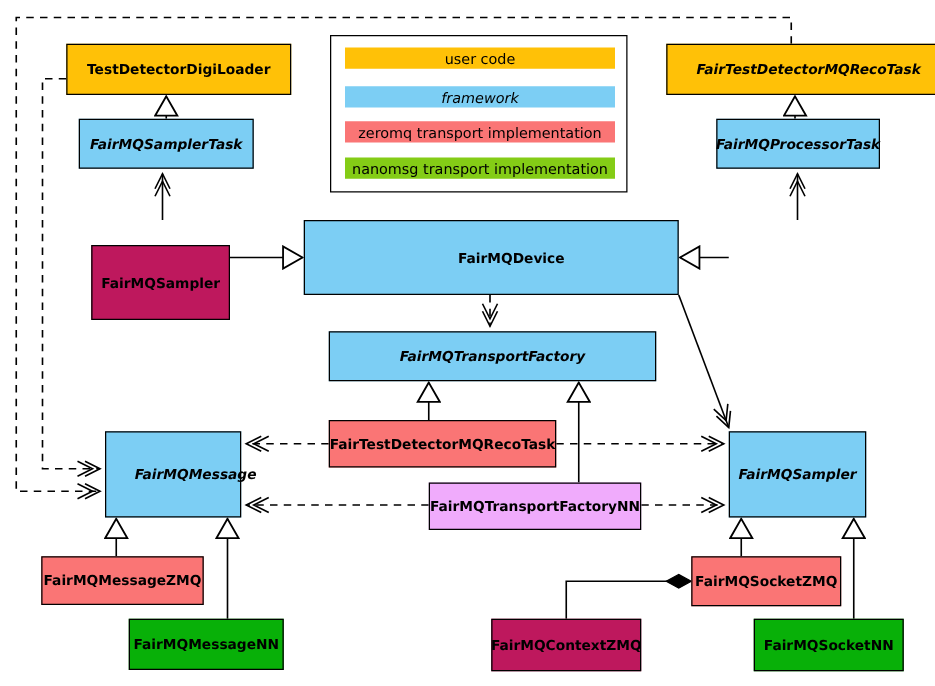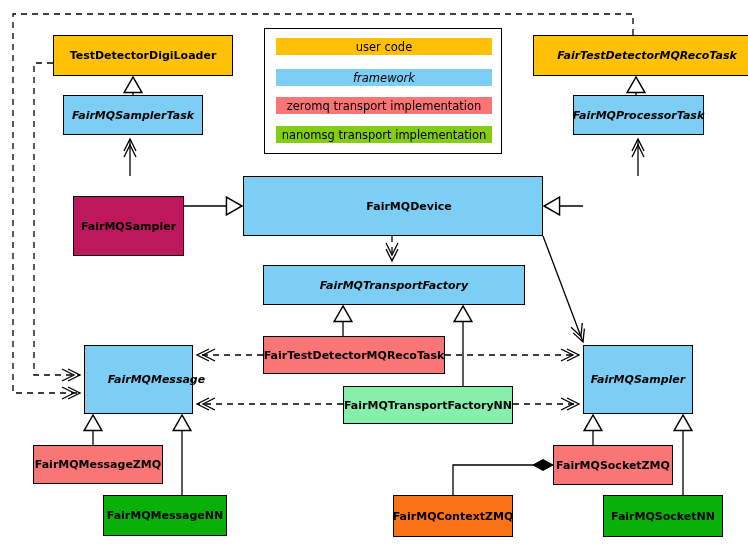--- a/index.html
+++ b/index.html
@@ -81,22 +81,22 @@
   </div>
 
   <div class="node" style="left: 53px; top: 35px; width: 180px; height: 41px; background-color: rgb(255, 193, 7);">TestDetectorDigiLoader</div>
   <div class="node" style="left: 533px; top: 35px; width: 228px; height: 41px; background-color: rgb(255, 193, 7); font-style: italic;">FairTestDetectorMQRecoTask</div>
   <div class="node abstract" style="left: 63px; top: 95px; width: 140px; height: 40px; background-color: rgb(124, 206, 244);">FairMQSamplerTask</div>
   <div class="node abstract" style="left: 573px; top: 95px; width: 131px; height: 40px; background-color: rgb(124, 206, 244);">FairMQProcessorTask</div>
   <div class="node" style="left: 73px; top: 176px; width: 111px; height: 60px; background-color: #be185d; margin-top: 20px;">FairMQSampler</div>
   <div class="node" style="left: 243px; top: 176px; width: 300px; height: 60px; background-color: rgb(124, 206, 244); padding-left: 32px;">FairMQDevice</div>
   <div class="node abstract" style="left: 263px; top: 265px; width: 262px; height: 40px; background-color: rgb(124, 206, 244);">FairMQTransportFactory</div>
   <div class="node" style="left: 263px; top: 336px; width: 182px; height: 38px; background-color: rgb(250, 117, 117);">FairTestDetectorMQRecoTask</div>
-  <div class="node" style="left: 343px; top: 386px; width: 170px; height: 38px; background-color: #86efac;">FairMQTransportFactoryNN</div>
+  <div class="node" style="left: 343px; top: 386px; width: 170px; height: 38px; background-color: #f0abfc;">FairMQTransportFactoryNN</div>
   <div class="node abstract" style="left: 84px; top: 345px; width: 109px; height: 69px; background-color: rgb(124, 206, 244); padding-left: 36px;">FairMQMessage</div>
   <div class="node abstract" style="left: 583px; top: 345px; width: 110px; height: 69px; background-color: rgb(124, 206, 244);">FairMQSampler</div>
   <div class="node" style="left: 33px; top: 445px; width: 130px; height: 39px; background-color: rgb(250, 117, 117);">FairMQMessageZMQ</div>
   <div class="node" style="left: 103px; top: 495px; width: 124px; height: 41px; background-color: rgb(8, 176, 8);">FairMQMessageNN</div>
-  <div class="node" style="left: 393px; top: 495px; width: 120px; height: 42px; background-color: #f97316;">FairMQContextZMQ</div>
+  <div class="node" style="left: 393px; top: 495px; width: 120px; height: 42px; background-color: #be185d;">FairMQContextZMQ</div>
   <div class="node" style="left: 553px; top: 445px; width: 120px; height: 40px; background-color: rgb(250, 117, 117);">FairMQSocketZMQ</div>
   <div class="node" style="left: 603px; top: 495px; width: 120px; height: 42px; background-color: rgb(8, 176, 8);">FairMQSocketNN</div>
 
 </div>
 
 </body></html>

